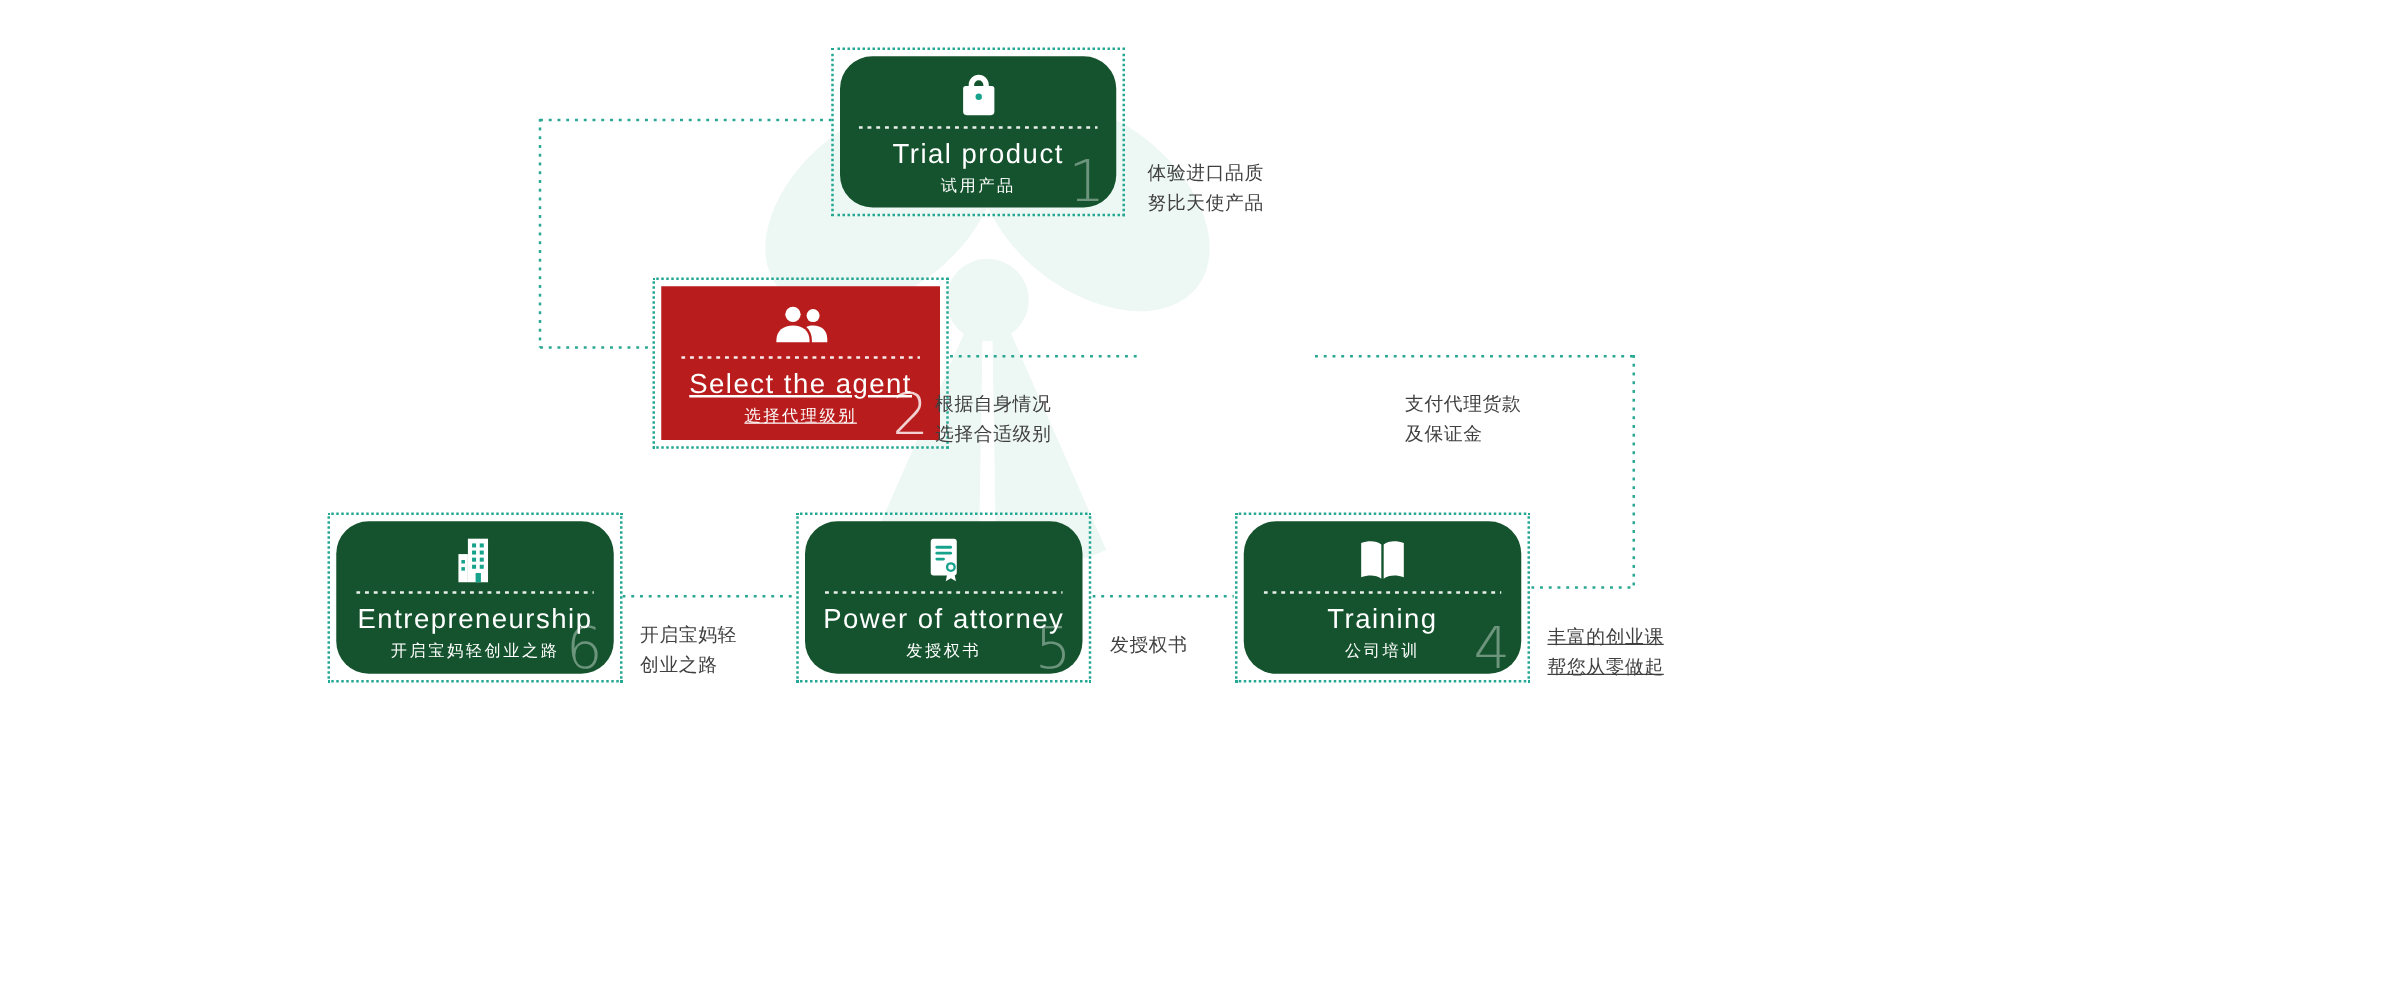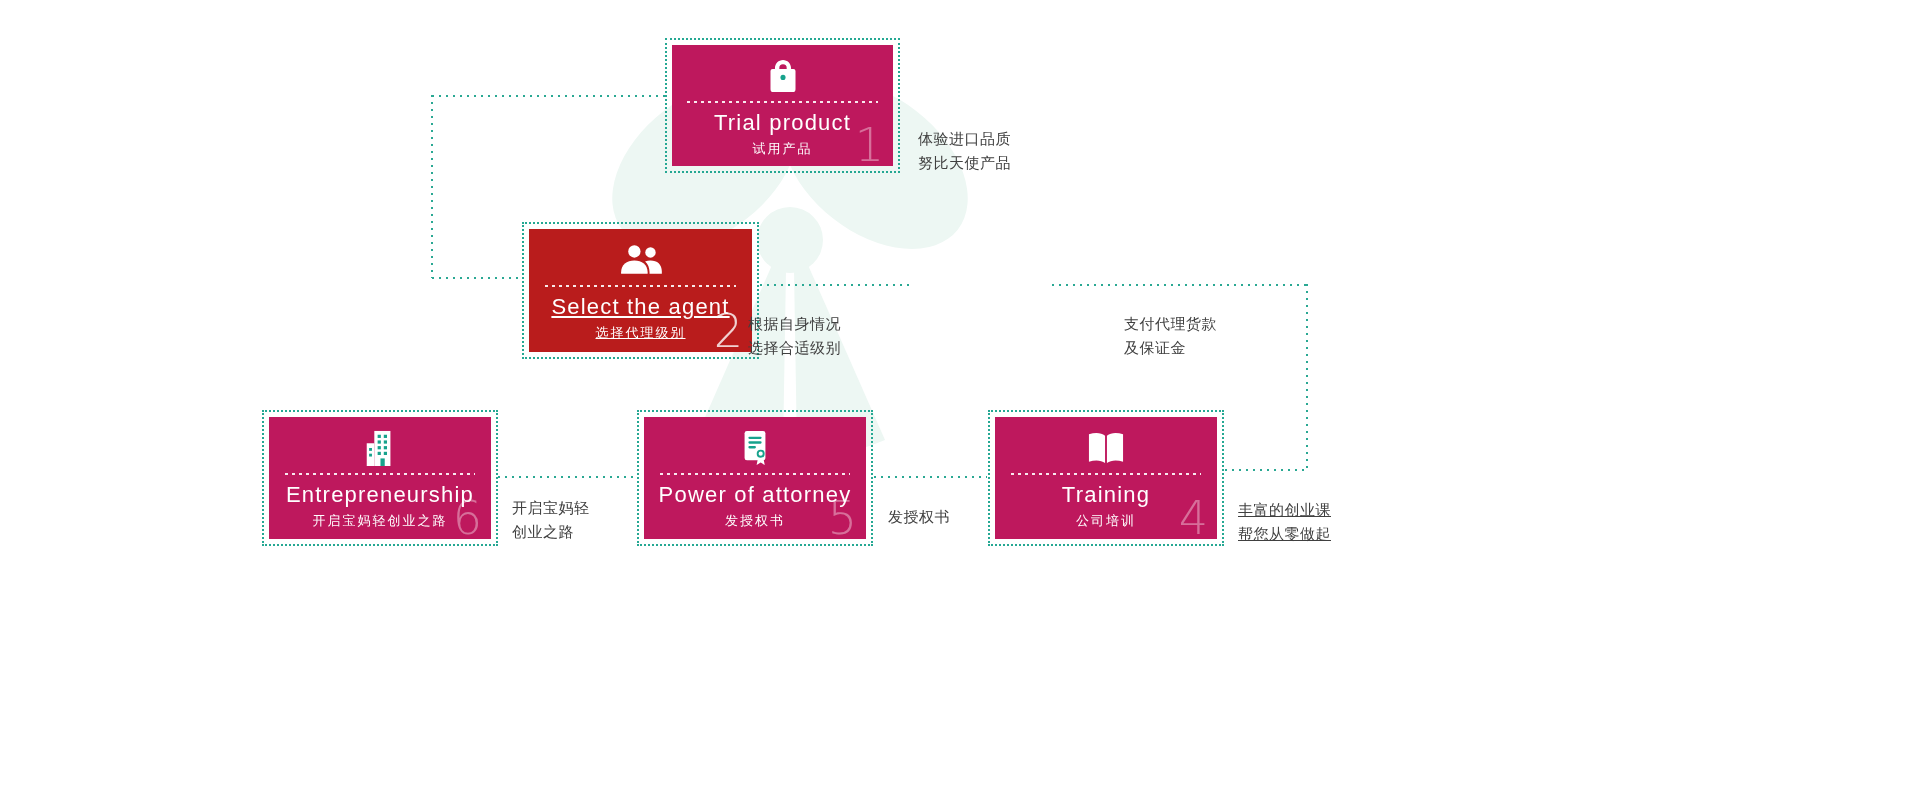--- a/index.html
+++ b/index.html
@@ -14,21 +14,21 @@
   
   .watermark { position:absolute; left:555px; top:80px; pointer-events:none; }
 
   
   .step { position:absolute; border:2px dotted #25a893; padding:5px; }
   .step-inner {
     width:100%; height:100%; position:relative;
     display:flex; flex-direction:column; align-items:center;
     padding-top:11px; color:#ffffff; overflow:hidden;
   }
-  .step.dark  .step-inner { background:#be185d; }
+  .step.dark  .step-inner { background:#14532d;border-radius:26px; }
   .step.light .step-inner { background:#b91c1c;text-decoration:underline; }
   .icon { height:38px; display:flex; align-items:flex-end; justify-content:center; }
   .sep {
     width:86%; height:2px; margin-top:7px;
     background-image:linear-gradient(to right, rgba(255,255,255,.9) 40%, transparent 40%);
     background-size:7px 2px; background-repeat:repeat-x;
   }
   .title { font-size:22px; letter-spacing:1.2px; margin-top:7px; font-weight:400; white-space:nowrap; }
   .subtitle { font-size:13px; letter-spacing:2px; margin-top:4px; white-space:nowrap; }
   .num {

